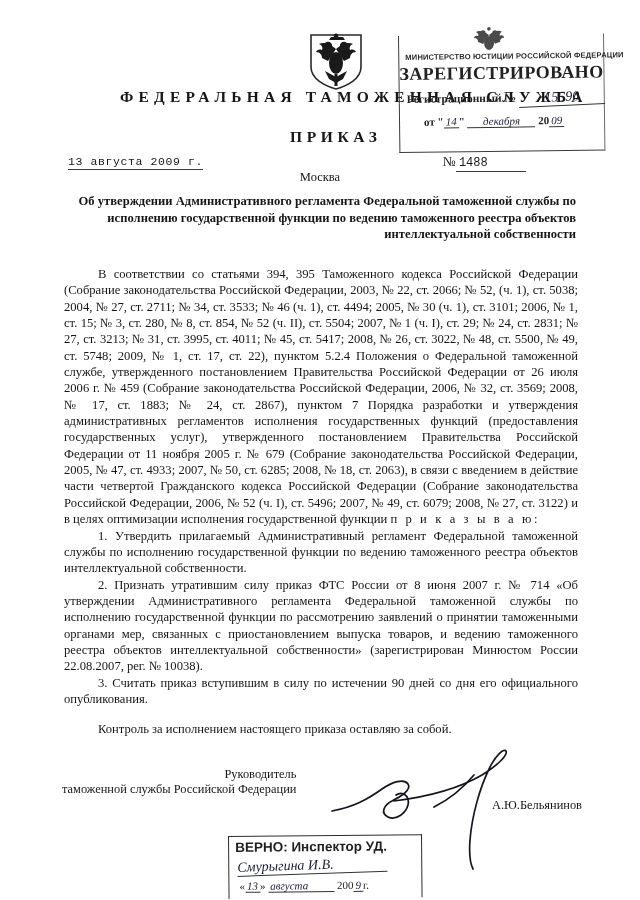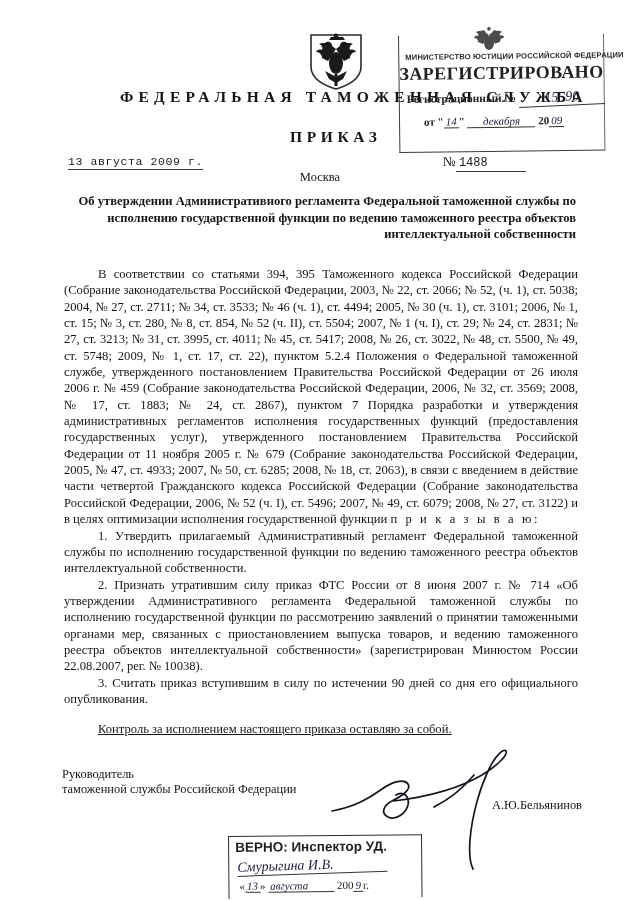--- a/index.html
+++ b/index.html
@@ -103,21 +103,21 @@
     position:absolute;left:64px;top:266px;width:514px;
     font-size:12.6px;line-height:16.35px;
     text-align:justify;
   }
   .body p{margin:0;text-align:justify;text-justify:inter-word;}
   .body p.ind{text-indent:34px;}
   .sp{letter-spacing:2.6px;margin-top:48px;}
 
   
   .sig-block{
-    position:absolute;left:62px;top:767px;font-size:12.4px;line-height:14.6px;
+    position:absolute;left:62px;top:767px;font-size:12.4px;line-height:14.6px;text-align:right;
   }
   .sig-name{
     position:absolute;left:492px;top:798px;font-size:12.4px;white-space:nowrap;
   }
   .signature{
     position:absolute;left:330px;top:745px;width:250px;height:125px;pointer-events:none;
   }
 
   
   .verno{
@@ -198,21 +198,21 @@
   </div>
   <div class="city">Москва</div>
 
   <div class="doc-title">Об утверждении Административного регламента Федеральной таможенной службы по исполнению государственной функции по ведению таможенного реестра объектов интеллектуальной собственности</div>
 
   <div class="body">
     <p class="ind"><span>В соответствии со статьями 394, 395 Таможенного кодекса Российской Федерации (Собрание законодательства Российской Федерации, 2003, № 22, ст. 2066; № 52, (ч. 1), ст. 5038; 2004, № 27, ст. 2711; № 34, ст. 3533; № 46 (ч. 1), ст. 4494; 2005, № 30 (ч. 1), ст. 3101; 2006, № 1, ст. 15; № 3, ст. 280, № 8, ст. 854, № 52 (ч. II), ст. 5504; 2007, № 1 (ч. I), ст. 29; № 24, ст. 2831; № 27, ст. 3213; № 31, ст. 3995, ст. 4011; № 45, ст. 5417; 2008, № 26, ст. 3022, № 48, ст. 5500, № 49, ст. 5748; 2009, № 1, ст. 17, ст. 22), пунктом 5.2.4 Положения о Федеральной таможенной службе, утвержденного постановлением Правительства Российской Федерации от 26 июля 2006 г. № 459 (Собрание законодательства Российской Федерации, 2006, № 32, ст. 3569; 2008, № 17, ст. 1883; № 24, ст. 2867), пунктом 7 Порядка разработки и утверждения административных регламентов исполнения государственных функций (предоставления государственных услуг), утвержденного постановлением Правительства Российской Федерации от 11 ноября 2005 г. № 679 (Собрание законодательства Российской Федерации, 2005, № 47, ст. 4933; 2007, № 50, ст. 6285; 2008, № 18, ст. 2063), в связи с введением в действие части четвертой Гражданского кодекса Российской Федерации (Собрание законодательства Российской Федерации, 2006, № 52 (ч. I), ст. 5496; 2007, № 49, ст. 6079; 2008, № 27, ст. 3122) и в целях оптимизации исполнения государственной функции </span><span class="sp">п р и к а з ы в а ю:</span></p>
     <p class="ind">1. Утвердить прилагаемый Административный регламент Федеральной таможенной службы по исполнению государственной функции по ведению таможенного реестра объектов интеллектуальной собственности.</p>
     <p class="ind">2. Признать утратившим силу приказ ФТС России от 8 июня 2007 г. № 714 «Об утверждении Административного регламента Федеральной таможенной службы по исполнению государственной функции по рассмотрению заявлений о принятии таможенными органами мер, связанных с приостановлением выпуска товаров, и ведению таможенного реестра объектов интеллектуальной собственности» (зарегистрирован Минюстом России 22.08.2007, рег. № 10038).</p>
     <p class="ind">3. Считать приказ вступившим в силу по истечении 90 дней со дня его официального опубликования.</p>
-    <p class="ind" style="margin-top:14px;text-decoration:underline;">Контроль за исполнением настоящего приказа оставляю за собой.</p>
+    <p class="ind" style="margin-top:14px;">Контроль за исполнением настоящего приказа оставляю за собой.</p>
   </div>
 
   <div class="sig-block">
     <div>Руководитель</div>
     <div>таможенной службы Российской Федерации</div>
   </div>
   <div class="signature">
     <svg viewBox="0 0 250 125" width="250" height="125" aria-hidden="true">
       <g fill="none" stroke="#15151f" stroke-width="1.7" stroke-linecap="round">
         <path d="M2 66 C24 62 38 54 52 44 C62 37 74 33 78 39 C82 45 70 52 62 56 C54 60 50 68 58 72 C66 76 76 68 78 60 C80 50 72 46 66 50"></path>

